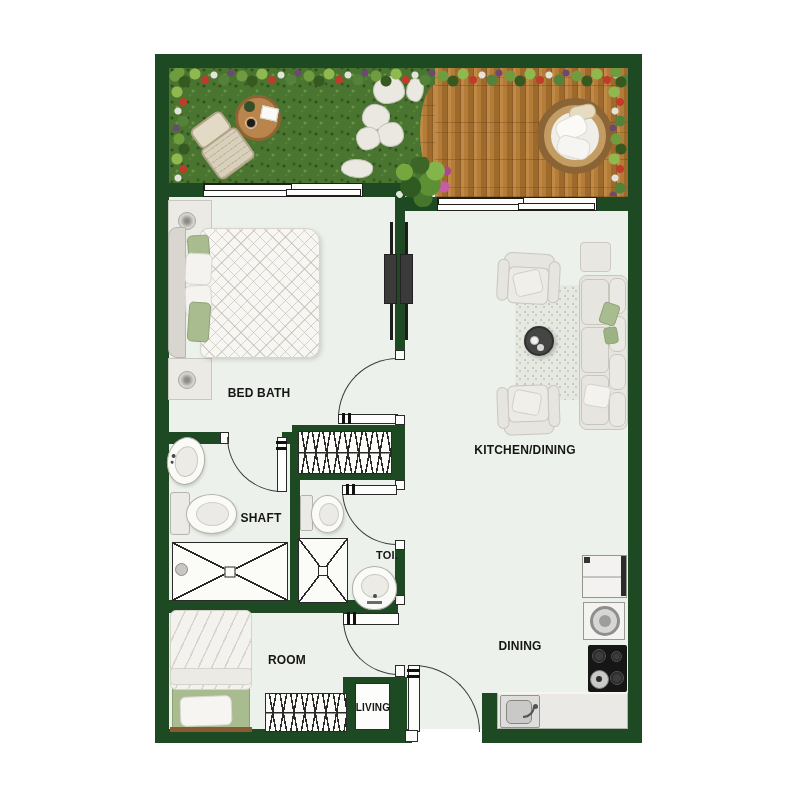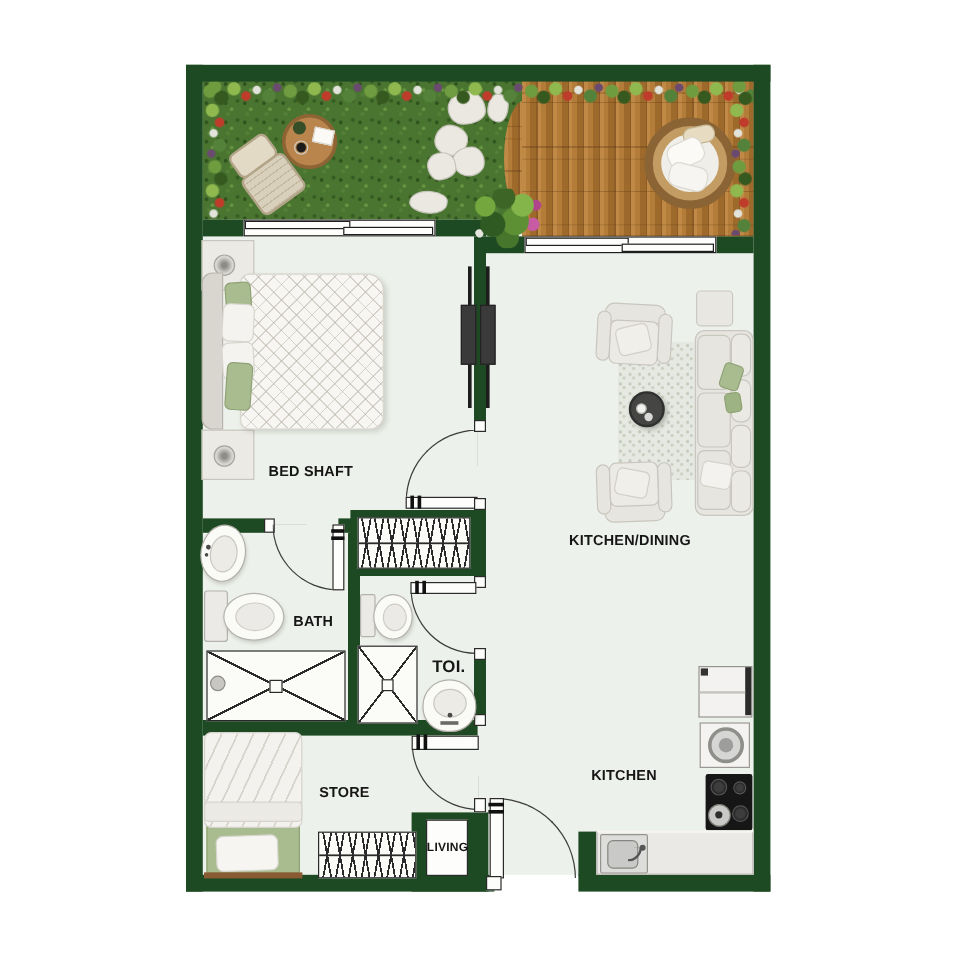--- a/index.html
+++ b/index.html
@@ -313,22 +313,22 @@
       <div class="ap" style="left:5px;top:5px;width:6px;height:6px;border-radius:50%;background:#2e2e2e"></div>
     </div>
   </div>
   <div class="ap" style="left:342px;top:638px;width:131px;height:37px;background:#eae9e5;border:1px solid #b5b3ae;border-top:2px solid #f6f5f2"></div>
   <div class="ap" style="left:345px;top:641px;width:40px;height:33px;background:#dddddb;border:1.5px solid #96948f;border-radius:2px">
     <div class="ap" style="left:5px;top:4px;width:26px;height:24px;background:#c9c9c7;border:1.5px solid #87857f;border-radius:5px"></div>
     <div class="ap" style="left:22px;top:10px;width:12px;height:12px;border:2px solid #555;border-left:none;border-top:none;border-radius:0 0 12px 0"></div>
     <div class="ap" style="left:32px;top:8px;width:5px;height:5px;border-radius:50%;background:#555"></div>
   </div>
 
-  <div class="label" style="left:104px;top:339px">BED SHAFT</div>
+  <div class="label" style="left:104px;top:339px">BED BATH</div>
   <div class="label" style="left:370px;top:396px">KITCHEN/DINING</div>
-  <div class="label" style="left:106px;top:464px">BATH</div>
-  <div class="label" style="left:219px;top:501px;font-size:14px">TOI.</div>
-  <div class="label" style="left:132px;top:606px">STORE</div>
+  <div class="label" style="left:106px;top:464px">SHAFT</div>
+  <div class="label" style="left:232px;top:501px;font-size:11px">TOI.</div>
+  <div class="label" style="left:132px;top:606px">ROOM</div>
   <div class="label" style="left:218px;top:653px;font-size:10px">LIVING</div>
-  <div class="label" style="left:365px;top:592px">KITCHEN</div>
+  <div class="label" style="left:365px;top:592px">DINING</div>
 
  </div>
 </div>
 
 </body></html>

